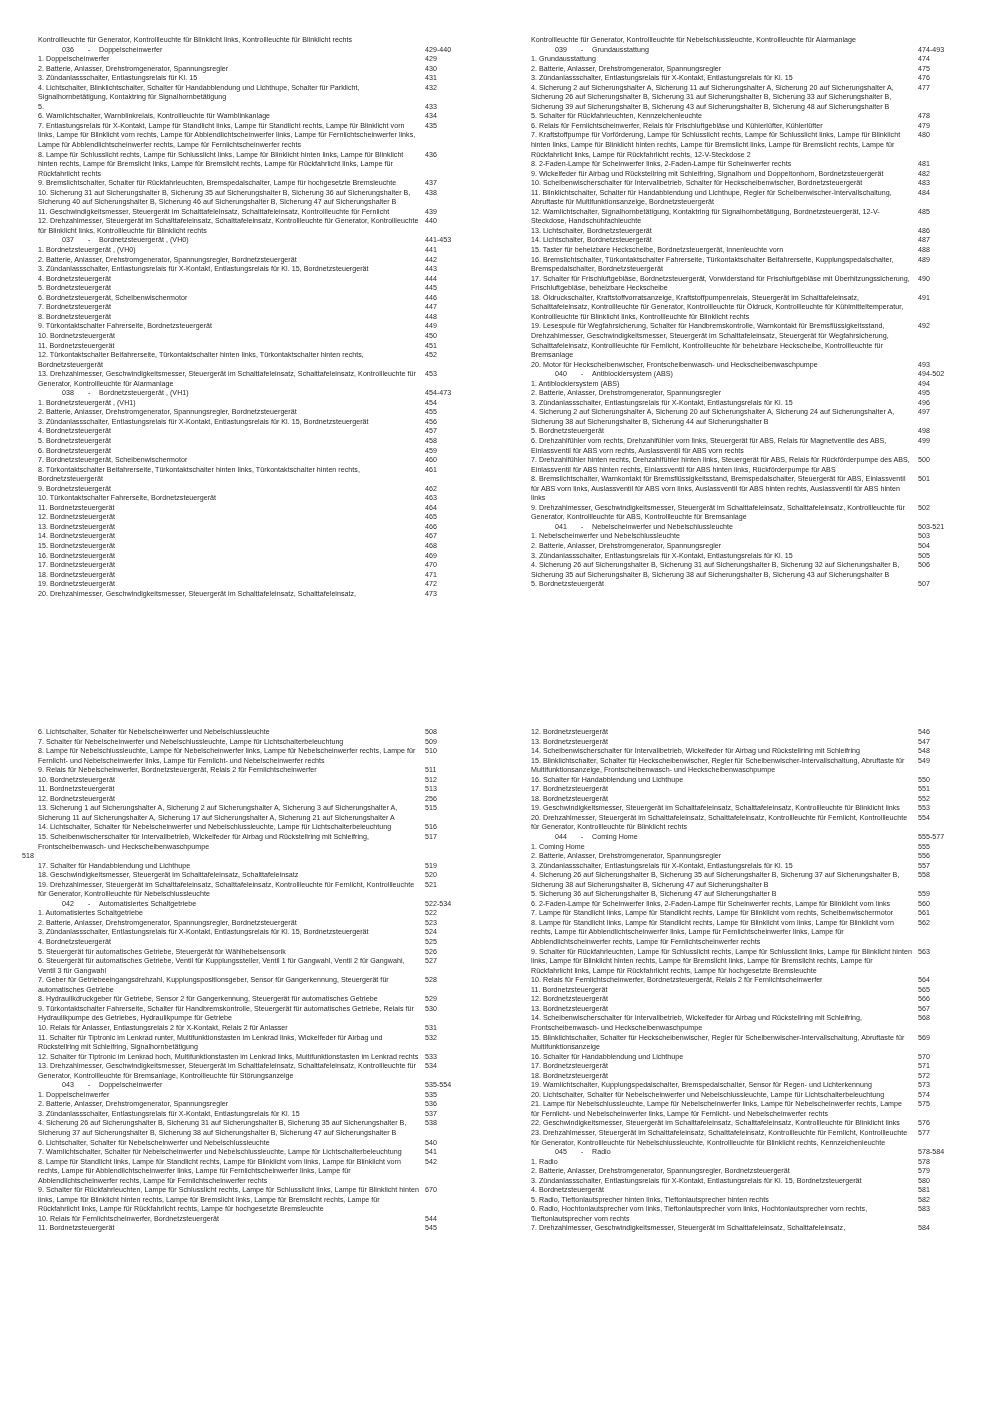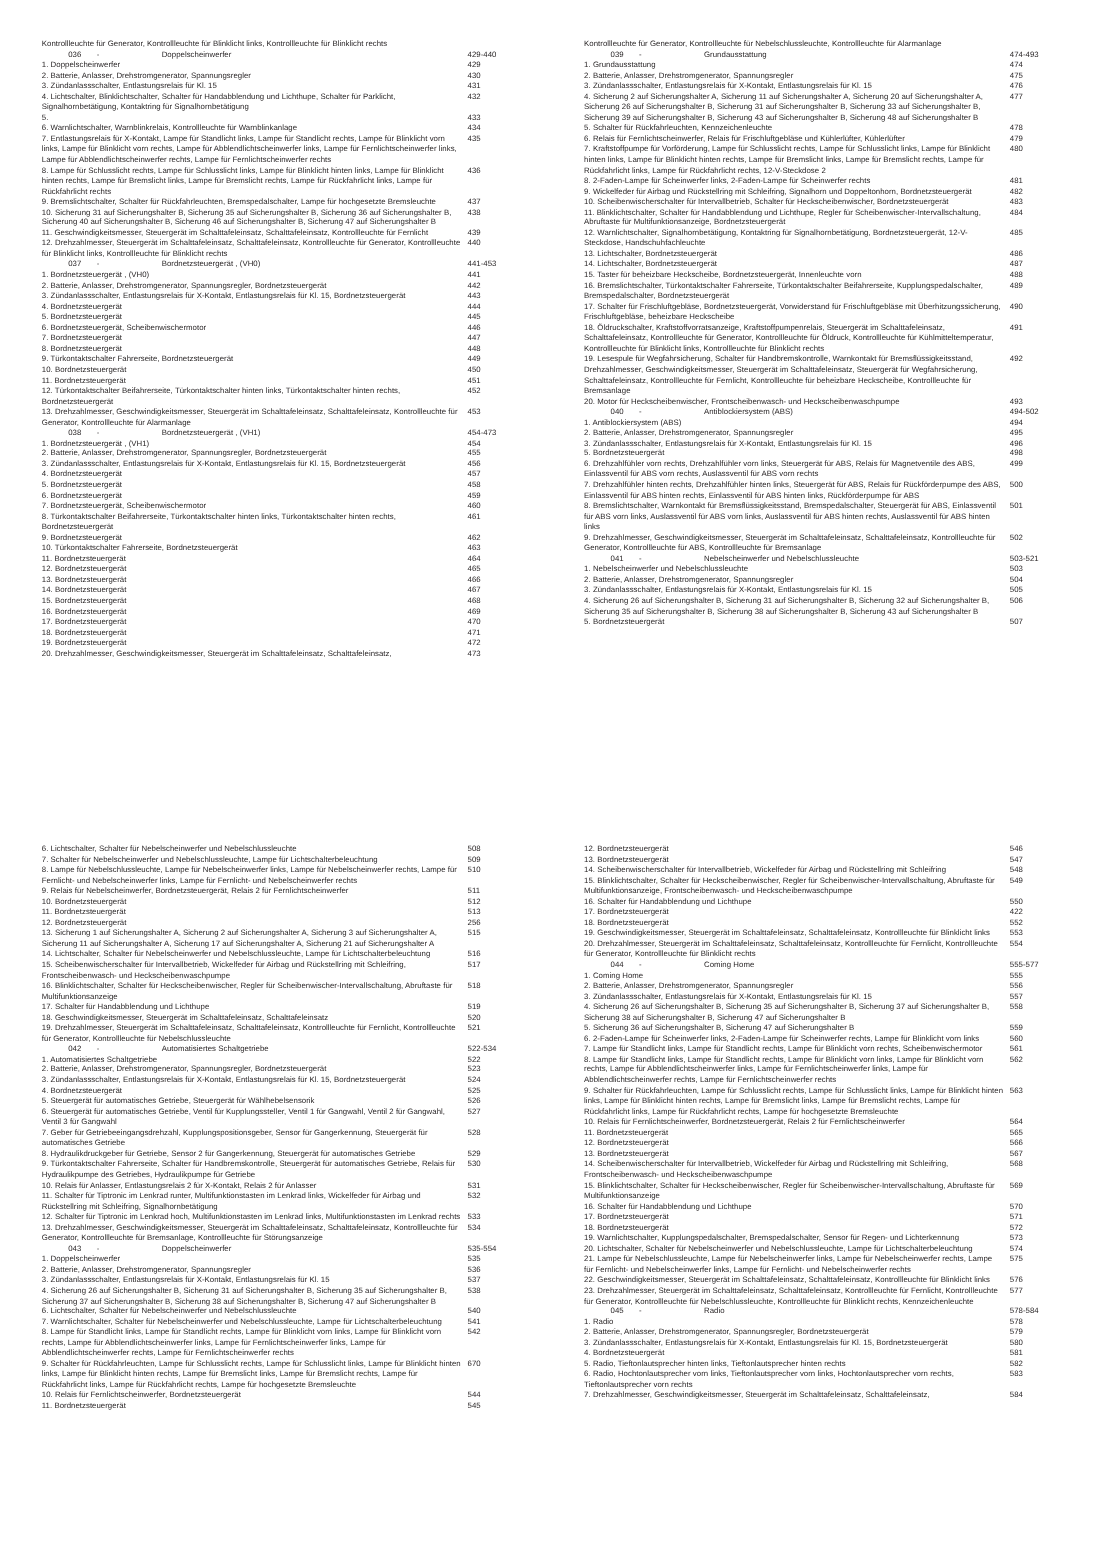--- a/index.html
+++ b/index.html
@@ -16,21 +16,21 @@
     -webkit-font-smoothing: antialiased;
   }
   .page {
     position: absolute;
     left: 0;
     width: 992px;
     box-sizing: border-box;
     padding: 0 22px;
   }
   #page-top    { top: 36px; }
-  #page-bottom { top: 768px; }
+  #page-bottom { top: 728px; }
 
   .columns {
     display: flex;
     justify-content: space-between;
     align-items: flex-start;
   }
   .column {
     width: 455px;
     box-sizing: border-box;
   }
@@ -60,21 +60,20 @@
     flex: 0 0 auto;
     width: 26px;
     padding-left: 40px;
   }
   .entry.section .dash {
     flex: 0 0 auto;
     width: 11px;
   }
   .entry.section .text {
     padding-left: 0;
-    margin-left: 48px;
   }
 
   
   .entry.item .text {
     padding-left: 16px;
     text-indent: 0;
   }
 
   
   .entry.cont .text {
@@ -394,20 +393,24 @@
           </div>
           <div class="entry item">
             <span class="text">2. Batterie, Anlasser, Drehstromgenerator, Spannungsregler</span>
             <span class="pageno">495</span>
           </div>
           <div class="entry item">
             <span class="text">3. Zündanlassschalter, Entlastungsrelais für X-Kontakt, Entlastungsrelais für Kl. 15</span>
             <span class="pageno">496</span>
           </div>
           <div class="entry item">
+            <span class="text">4. Sicherung 2 auf Sicherungshalter A, Sicherung 20 auf Sicherungshalter A, Sicherung 24 auf Sicherungshalter A, Sicherung 38 auf Sicherungshalter B, Sicherung 44 auf Sicherungshalter B</span>
+            <span class="pageno">497</span>
+          </div>
+          <div class="entry item">
             <span class="text">5. Bordnetzsteuergerät</span>
             <span class="pageno">498</span>
           </div>
           <div class="entry item">
             <span class="text">6. Drehzahlfühler vorn rechts, Drehzahlfühler vorn links, Steuergerät für ABS, Relais für Magnetventile des ABS, Einlassventil für ABS vorn rechts, Auslassventil für ABS vorn rechts</span>
             <span class="pageno">499</span>
           </div>
           <div class="entry item">
             <span class="text">7. Drehzahlfühler hinten rechts, Drehzahlfühler hinten links, Steuergerät für ABS, Relais für Rückförderpumpe des ABS, Einlassventil für ABS hinten rechts, Einlassventil für ABS hinten links, Rückförderpumpe für ABS</span>
             <span class="pageno">500</span>
@@ -486,21 +489,20 @@
           </div>
           <div class="entry item">
             <span class="text">14. Lichtschalter, Schalter für Nebelscheinwerfer und Nebelschlussleuchte, Lampe für Lichtschalterbeleuchtung</span>
             <span class="pageno">516</span>
           </div>
           <div class="entry item">
             <span class="text">15. Scheibenwischerschalter für Intervallbetrieb, Wickelfeder für Airbag und Rückstellring mit Schleifring, Frontscheibenwasch- und Heckscheibenwaschpumpe</span>
             <span class="pageno">517</span>
           </div>
           <div class="entry item">
-            <span class="text">16. Blinklichtschalter, Schalter für Heckscheibenwischer, Regler für Scheibenwischer-Intervallschaltung, Abruftaste für Multifunktionsanzeige</span>
             <span class="pageno">518</span>
           </div>
           <div class="entry item">
             <span class="text">17. Schalter für Handabblendung und Lichthupe</span>
             <span class="pageno">519</span>
           </div>
           <div class="entry item">
             <span class="text">18. Geschwindigkeitsmesser, Steuergerät im Schalttafeleinsatz, Schalttafeleinsatz</span>
             <span class="pageno">520</span>
           </div>
@@ -629,21 +631,21 @@
           <div class="entry item">
             <span class="text">15. Blinklichtschalter, Schalter für Heckscheibenwischer, Regler für Scheibenwischer-Intervallschaltung, Abruftaste für Multifunktionsanzeige, Frontscheibenwasch- und Heckscheibenwaschpumpe</span>
             <span class="pageno">549</span>
           </div>
           <div class="entry item">
             <span class="text">16. Schalter für Handabblendung und Lichthupe</span>
             <span class="pageno">550</span>
           </div>
           <div class="entry item">
             <span class="text">17. Bordnetzsteuergerät</span>
-            <span class="pageno">422</span>
+            <span class="pageno">551</span>
           </div>
           <div class="entry item">
             <span class="text">18. Bordnetzsteuergerät</span>
             <span class="pageno">552</span>
           </div>
           <div class="entry item">
             <span class="text">19. Geschwindigkeitsmesser, Steuergerät im Schalttafeleinsatz, Schalttafeleinsatz, Kontrollleuchte für Blinklicht links</span>
             <span class="pageno">553</span>
           </div>
           <div class="entry item">

